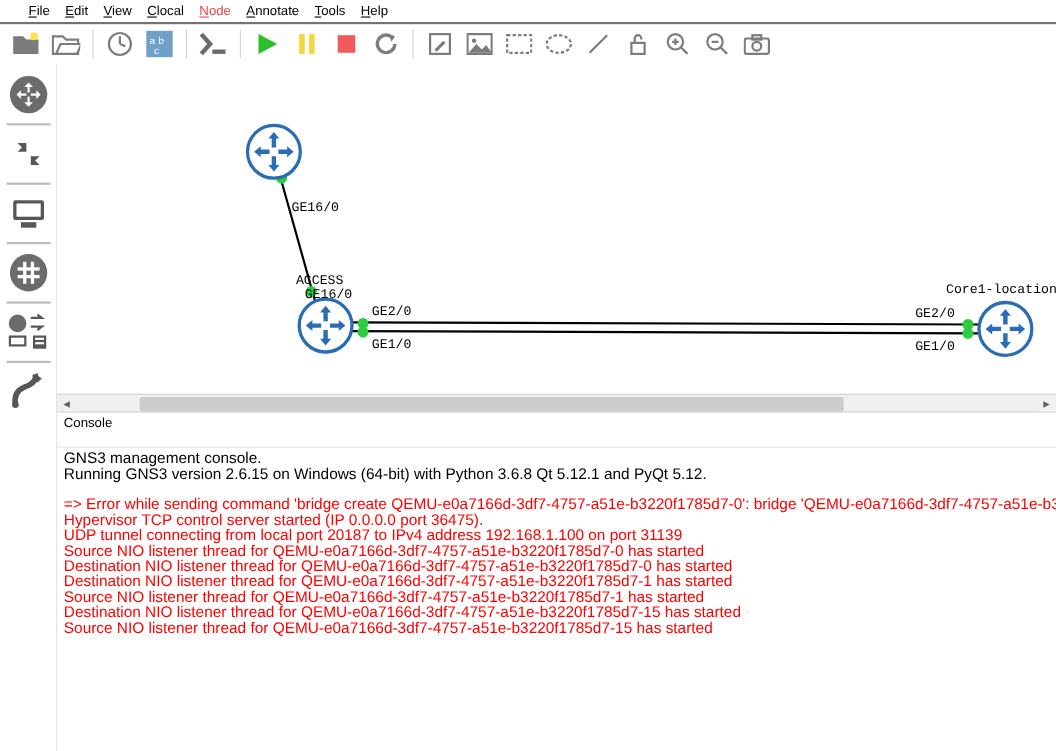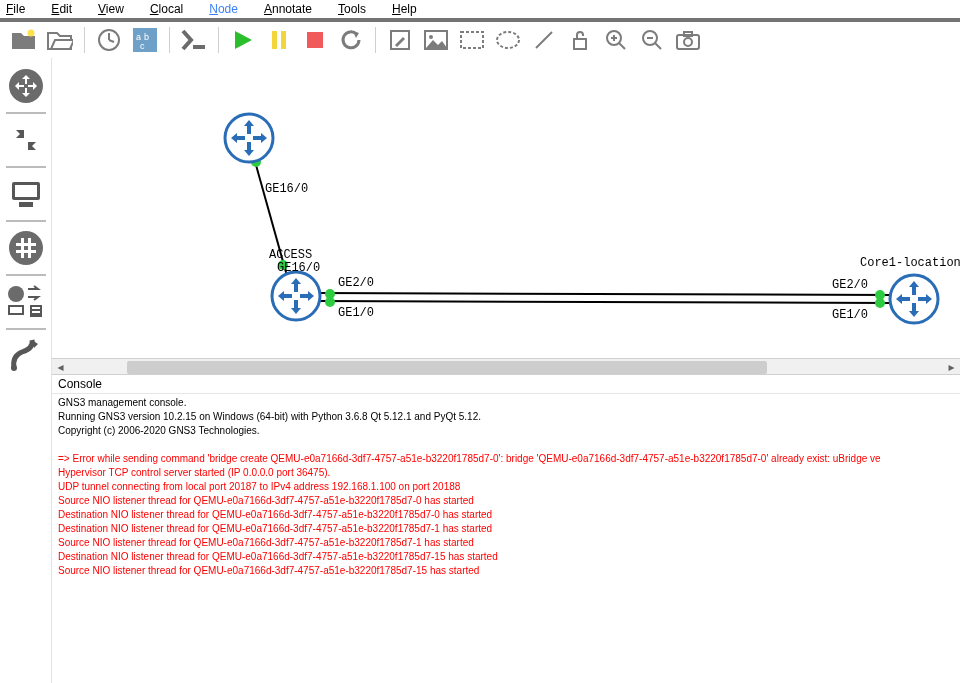--- a/index.html
+++ b/index.html
@@ -1,40 +1,40 @@
 <!DOCTYPE html>
 <html><head>
 <meta charset="utf-8">
 <style>
 html,body{margin:0;padding:0;font-family:"Segoe UI",Tahoma,sans-serif;font-size:12px;background:#fff;color:#000;overflow:hidden;width:960px;height:683px}
 *{box-sizing:border-box}
 
-.menubar{height:22px;display:flex;align-items:center;padding:0 0;gap:14px;background:#fff;border-bottom:4px solid #737373}
+.menubar{height:22px;display:flex;align-items:center;padding:0 20px;gap:2px;background:#fff;border-bottom:2px solid #737373}
 .menubar .mitem{padding:2px 6px;cursor:default}
-.menubar .mitem.disabled{color:#3b82f6}
+.menubar .mitem.disabled{color:#ef4444}
 .menubar .mitem .ul{text-decoration:underline}
 
 .toolbar{height:36px;display:flex;align-items:center;padding:0 6px;gap:0}
 .toolbar .tbtn{width:36px;height:32px;display:flex;align-items:center;justify-content:center}
 .toolbar .sep{width:1px;height:26px;background:#d0d0d0;margin:0 6px}
 
 .mainwrap{display:flex;height:calc(683px - 22px - 36px)}
 .sidebar{width:52px;background:#fff;border-right:1px solid #e3e3e3;display:flex;flex-direction:column;align-items:center;padding-top:6px;gap:2px}
 .sidebar .sbtn{width:44px;height:44px;display:flex;align-items:center;justify-content:center}
 .sidebar .sline{width:40px;height:2px;background:#bcbcbc;margin:2px 0}
 .rightcol{flex:1;display:flex;flex-direction:column;min-width:0}
 .canvaswrap{height:300px;position:relative;background:#fff}
 .canvas-svg{position:absolute;inset:0}
 .hsbar{height:17px;background:#f0f0f0;border-top:1px solid #d0d0d0;border-bottom:1px solid #d0d0d0;position:relative}
 .hsbar .harrow{position:absolute;top:0;width:17px;height:100%;display:flex;align-items:center;justify-content:center;color:#606060;background:#f0f0f0}
 .hsbar .harrow.l{left:0} .hsbar .harrow.r{right:0}
 .hsbar .hthumb{position:absolute;top:2px;height:13px;background:#cdcdcd;border-radius:2px}
 
-.console-head{height:19px;padding:2px 6px;font-weight:400;border-bottom:1px solid #e6e6e6}
-.console-body{flex:1;overflow:hidden;padding:2px 6px;font-size:10px;line-height:14px;white-space:nowrap}
+.console-head{height:32px;padding:2px 6px;font-weight:400;border-bottom:1px solid #e6e6e6}
+.console-body{flex:1;overflow:hidden;padding:2px 6px;font-size:14px;line-height:14px;white-space:nowrap}
 .console-body .err{color:#ff0000}
 .console-body p{margin:0}
 .lbl{font-family:"Consolas","Courier New",monospace;font-size:12px;fill:#000}
 </style>
 </head>
 <body>
 
 <div class="menubar">
   <div class="mitem"><span class="ul">F</span><span>ile</span></div>
   <div class="mitem"><span class="ul">E</span><span>dit</span></div>
@@ -266,26 +266,25 @@
     <div class="hsbar">
       <div class="harrow l">◂</div>
       <div class="hthumb" style="left:75px;width:640px"></div>
       <div class="harrow r">▸</div>
     </div>
 
     <div class="console-head">Console</div>
 
     <div class="console-body">
       <p>GNS3 management console.</p>
-      <p>Running GNS3 version 10.2.15 on Windows (64-bit) with Python 3.6.8 Qt 5.12.1 and PyQt 5.12.</p>
-      <p>Copyright (c) 2006-2020 GNS3 Technologies.</p>
+      <p>Running GNS3 version 2.6.15 on Windows (64-bit) with Python 3.6.8 Qt 5.12.1 and PyQt 5.12.</p>
       <p>&nbsp;</p>
       <p class="err">=&gt; Error while sending command 'bridge create QEMU-e0a7166d-3df7-4757-a51e-b3220f1785d7-0': bridge 'QEMU-e0a7166d-3df7-4757-a51e-b3220f1785d7-0' already exist: uBridge ve</p>
       <p class="err">Hypervisor TCP control server started (IP 0.0.0.0 port 36475).</p>
-      <p class="err">UDP tunnel connecting from local port 20187 to IPv4 address 192.168.1.100 on port 20188</p>
+      <p class="err">UDP tunnel connecting from local port 20187 to IPv4 address 192.168.1.100 on port 31139</p>
       <p class="err">Source NIO listener thread for QEMU-e0a7166d-3df7-4757-a51e-b3220f1785d7-0 has started</p>
       <p class="err">Destination NIO listener thread for QEMU-e0a7166d-3df7-4757-a51e-b3220f1785d7-0 has started</p>
       <p class="err">Destination NIO listener thread for QEMU-e0a7166d-3df7-4757-a51e-b3220f1785d7-1 has started</p>
       <p class="err">Source NIO listener thread for QEMU-e0a7166d-3df7-4757-a51e-b3220f1785d7-1 has started</p>
       <p class="err">Destination NIO listener thread for QEMU-e0a7166d-3df7-4757-a51e-b3220f1785d7-15 has started</p>
       <p class="err">Source NIO listener thread for QEMU-e0a7166d-3df7-4757-a51e-b3220f1785d7-15 has started</p>
     </div>
   </div>
 </div>
 

